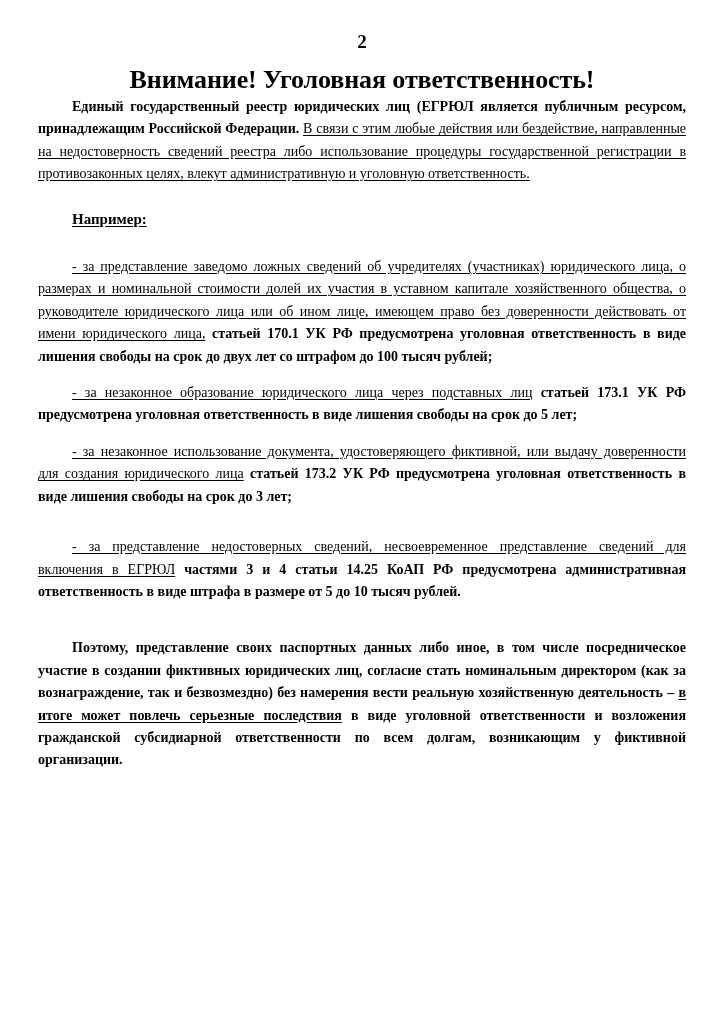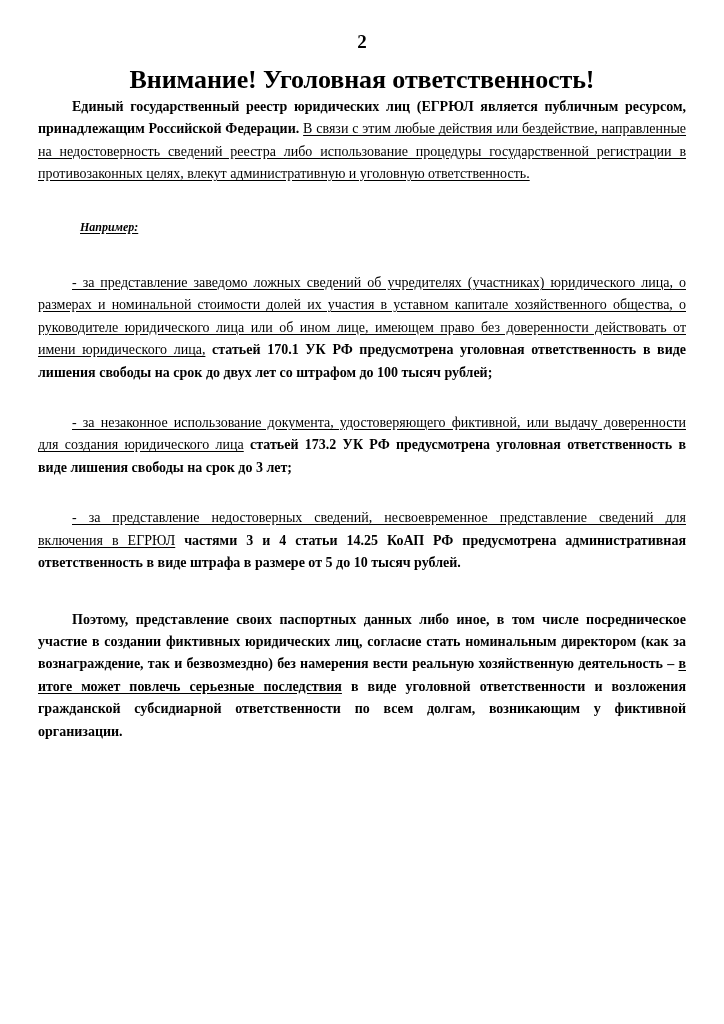--- a/index.html
+++ b/index.html
@@ -54,27 +54,26 @@
   .gap-md { height: 22px; }
   .gap-lg { height: 26px; }
   .gap-xl { height: 34px; }
 
   .b   { font-weight: bold; }
   .u   { text-decoration: underline; text-underline-offset: 1.5px; }
   .bu  { font-weight: bold; text-decoration: underline; text-underline-offset: 1.5px; }
   .reg { font-weight: normal; }
 
   .example-heading {
-    margin: 8px;
+    margin: 0;
     text-indent: 34px;
-    font-size: 12px;
+    font-size: 15px;
     line-height: 22.4px;
     font-weight: bold;
     text-align: left;
-    font-style: italic;
   }
   .example-heading .lbl {
     text-decoration: underline;
     text-underline-offset: 1.5px;
   }
   .nowrap-sep { white-space: pre; }
 </style>
 </head>
 <body>
 
@@ -89,20 +88,21 @@
   <div class="gap-md"></div>
 
   <p class="example-heading"><span class="lbl">Например:</span></p>
 
   <div class="gap-lg"></div>
 
   <p class="para indent"><span class="reg u">- за представление заведомо ложных сведений об учредителях (участниках) юридического лица, о размерах и номинальной стоимости долей их участия в уставном капитале хозяйственного общества, о руководителе юридического лица или об ином лице, имеющем право без доверенности действовать от имени юридического лица,</span><span class="nowrap-sep"> </span><span class="b">статьей 170.1 УК РФ предусмотрена уголовная ответственность в виде лишения свободы на срок до  двух  лет со штрафом до 100 тысяч рублей;</span></p>
 
   <div class="gap-sm"></div>
 
+  <p class="para indent"><span class="reg u">- за незаконное образование юридического лица через подставных лиц</span><span class="nowrap-sep"> </span><span class="b">статьей 173.1 УК РФ предусмотрена уголовная ответственность в виде лишения свободы на срок до 5 лет;</span></p>
 
   <div class="gap-sm"></div>
 
   <p class="para indent"><span class="reg u">- за незаконное использование документа, удостоверяющего фиктивной, или выдачу доверенности для создания юридического лица</span><span class="nowrap-sep"> </span><span class="b">статьей 173.2  УК РФ предусмотрена уголовная ответственность в виде лишения свободы на срок до 3 лет;</span></p>
 
   <div class="gap-sm"></div>
 
 
   <div class="gap-sm"></div>
 

